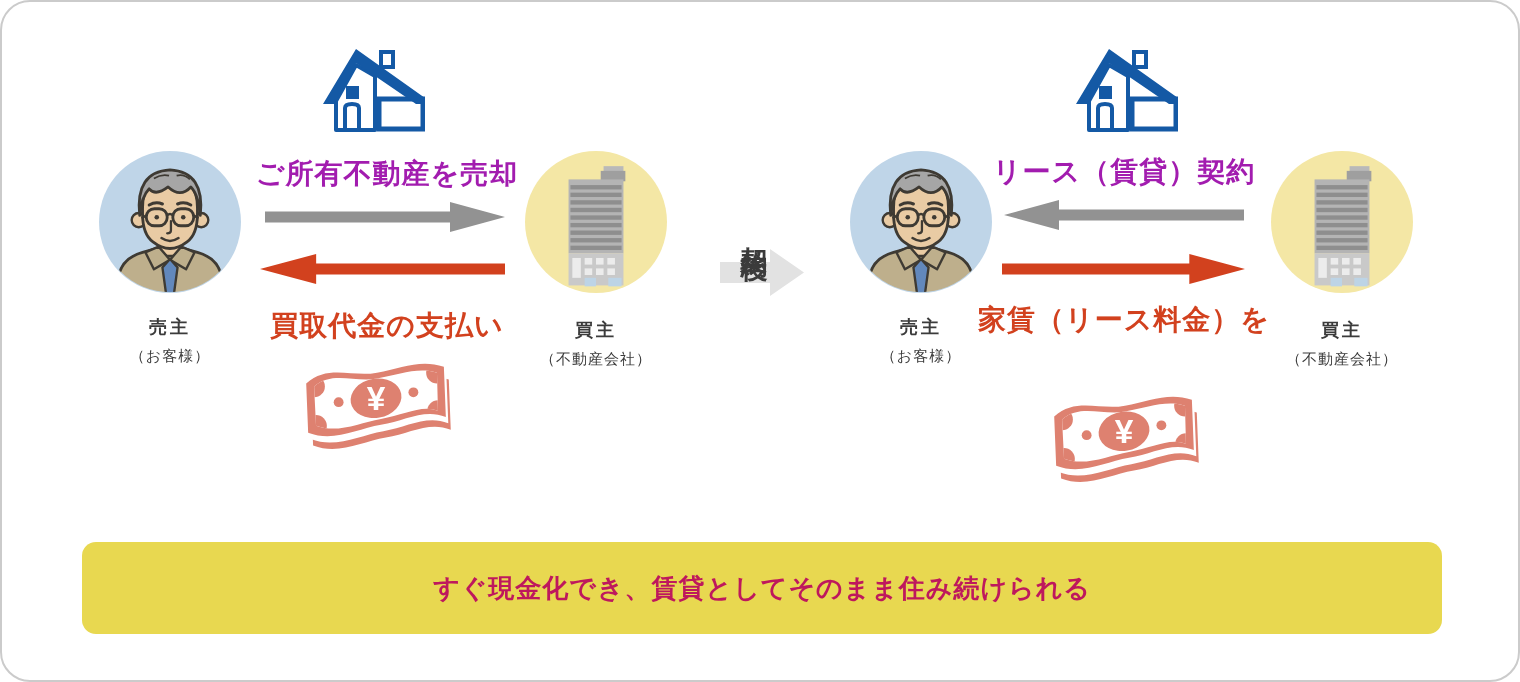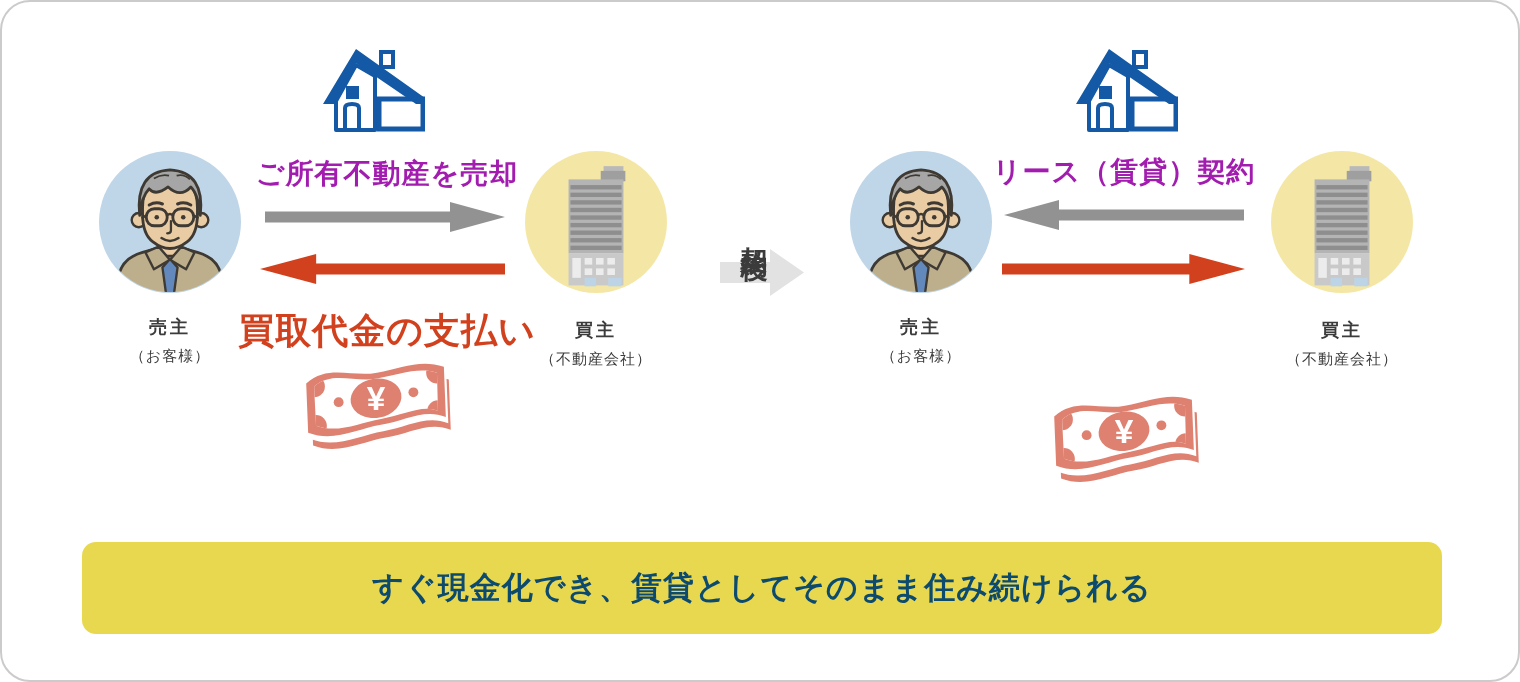--- a/index.html
+++ b/index.html
@@ -15,28 +15,28 @@
   .money{width:160px;height:118px;}
   
   .h-arrow{width:240px;height:30px;}
   .h-arrow.flip{transform:scaleX(-1);}
   .fill-gray{fill:#929292;}
   .fill-red{fill:#D2411E;}
   .fill-lightgray{fill:#E2E2E2;}
   
   .lbl{box-sizing:border-box;text-align:center;font-weight:bold;white-space:nowrap;}
   .lbl-blue{color:#a21caf;font-size:28px;letter-spacing:1px;}
-  .lbl-red{color:#D2411E;font-size:36px;letter-spacing:1px;}
+  .lbl-red{color:#D2411E;font-size:28px;letter-spacing:1px;}
   .name{font-size:18px;font-weight:bold;letter-spacing:3px;text-align:center;white-space:nowrap;}
   .sub{font-size:15px;text-align:center;letter-spacing:1px;white-space:nowrap;}
   .transition-label{writing-mode:vertical-rl;text-orientation:upright;
         font-size:27px;font-weight:bold;letter-spacing:4px;color:#3B3B3B;}
   .banner{left:80px;top:540px;width:1360px;height:92px;background:#E8D850;
         border-radius:14px;display:flex;align-items:center;justify-content:center;}
-  .banner-text{font-size:31px;font-weight:bold;letter-spacing:1px;color:#0c4a6e;}
+  .banner-text{font-size:26px;font-weight:bold;letter-spacing:1px;color:#be185d;}
   .rent-lines{line-height:37px;}
   text{font-family:"Liberation Sans","DejaVu Sans",sans-serif;}
 </style>
 </head>
 <body>
 
 <svg width="0" height="0" style="position:absolute" aria-hidden="true">
   <defs>
     <clipPath id="circle-clip">
         <circle cx="75" cy="75" r="74"></circle>
@@ -202,20 +202,21 @@
 
     <svg class="abs actor" style="left:1269px;top:149px;" viewBox="0 0 150 150">
         <use href="#sym-building"></use>
       </svg>
 
     <svg class="abs h-arrow fill-red" style="left:1000px;top:252px;width:243px;">
         <use href="#sym-arrow"></use>
       </svg>
 
     <div class="abs lbl lbl-red rent-lines" style="left:960px;top:299px;width:324px;">
+      <div>家賃（リース料金）を</div>
     </div>
 
     <div class="abs name" style="left:839px;top:313px;width:160px;">売主</div>
     <div class="abs sub" style="left:819px;top:345px;width:200px;">（お客様）</div>
 
     <div class="abs name" style="left:1260px;top:316px;width:160px;">買主</div>
     <div class="abs sub" style="left:1240px;top:348px;width:200px;">（不動産会社）</div>
 
     <svg class="abs money" style="left:1043px;top:385px;">
         <use href="#sym-money"></use>

